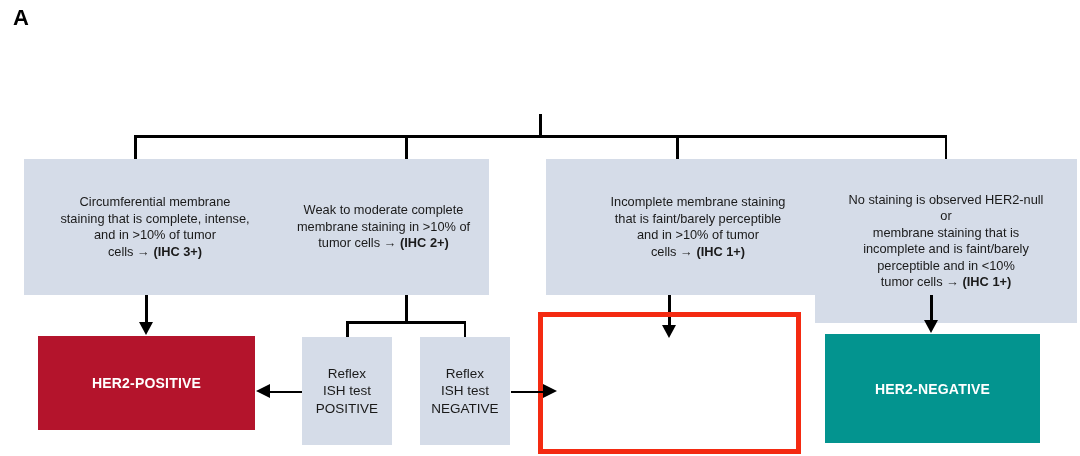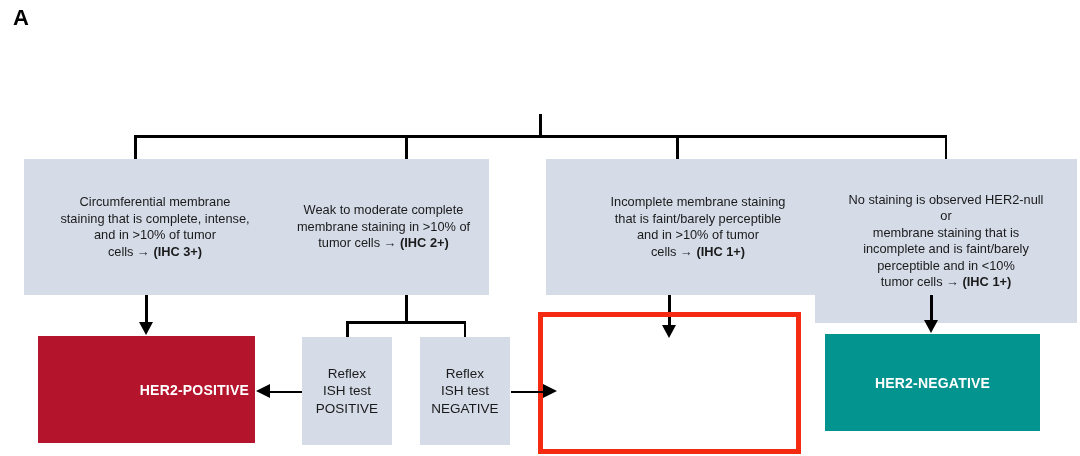--- a/index.html
+++ b/index.html
@@ -180,37 +180,37 @@
   <div class="line hline" style="left:346px; top:321px; width:120px; height:2.5px;"></div>
   <div class="line vline" style="left:346px; top:321px; width:2.5px; height:16px;"></div>
   <div class="line vline" style="left:463.5px; top:321px; width:2.5px; height:16px;"></div>
 
   <div class="line vline" style="left:668px; top:295px; width:2.5px; height:32px;"></div>
   <div class="arrow-down" style="left:662px; top:325px; z-index:6;"></div>
 
   <div class="line vline" style="left:930px; top:295px; width:2.5px; height:27px;"></div>
   <div class="arrow-down" style="left:924px; top:320px;"></div>
 
-  <div class="box outcome outcome-positive" style="left:38px; top:336px; width:217px; height:107px;text-align:right;">
+  <div class="box outcome outcome-positive" style="left:38px; top:336px; width:217px; height:94px;">
     <span class="txt">HER2-POSITIVE</span>
   </div>
 
   <div class="box box-blue ish-box" style="left:302px; top:337px; width:90px; height:108px;">
     <span class="txt"><span>Reflex</span><br><span>ISH test</span><br><span class="strong">POSITIVE</span></span>
   </div>
 
   <div class="box box-blue ish-box" style="left:420px; top:337px; width:90px; height:108px;">
     <span class="txt"><span>Reflex</span><br><span>ISH test</span><br><span class="strong">NEGATIVE</span></span>
   </div>
 
   <div class="line hline arrow-shaft" style="left:268px; top:390.5px; width:34px; height:2.5px;"></div>
   <div class="arrow-left" style="left:256px; top:384px;"></div>
 
   <div class="line hline arrow-shaft" style="left:511px; top:390.5px; width:35px; height:2.5px;"></div>
   <div class="arrow-right" style="left:543px; top:384px;"></div>
 
   <div class="highlight-frame" style="left:538px; top:312px; width:263px; height:142px;"></div>
 
-  <div class="box outcome outcome-negative" style="left:825px; top:334px; width:215px; height:97px;">
+  <div class="box outcome outcome-negative" style="left:825px; top:334px; width:215px; height:109px;">
     <span class="txt">HER2-NEGATIVE</span>
   </div>
 
 </div>
 
 </body></html>

